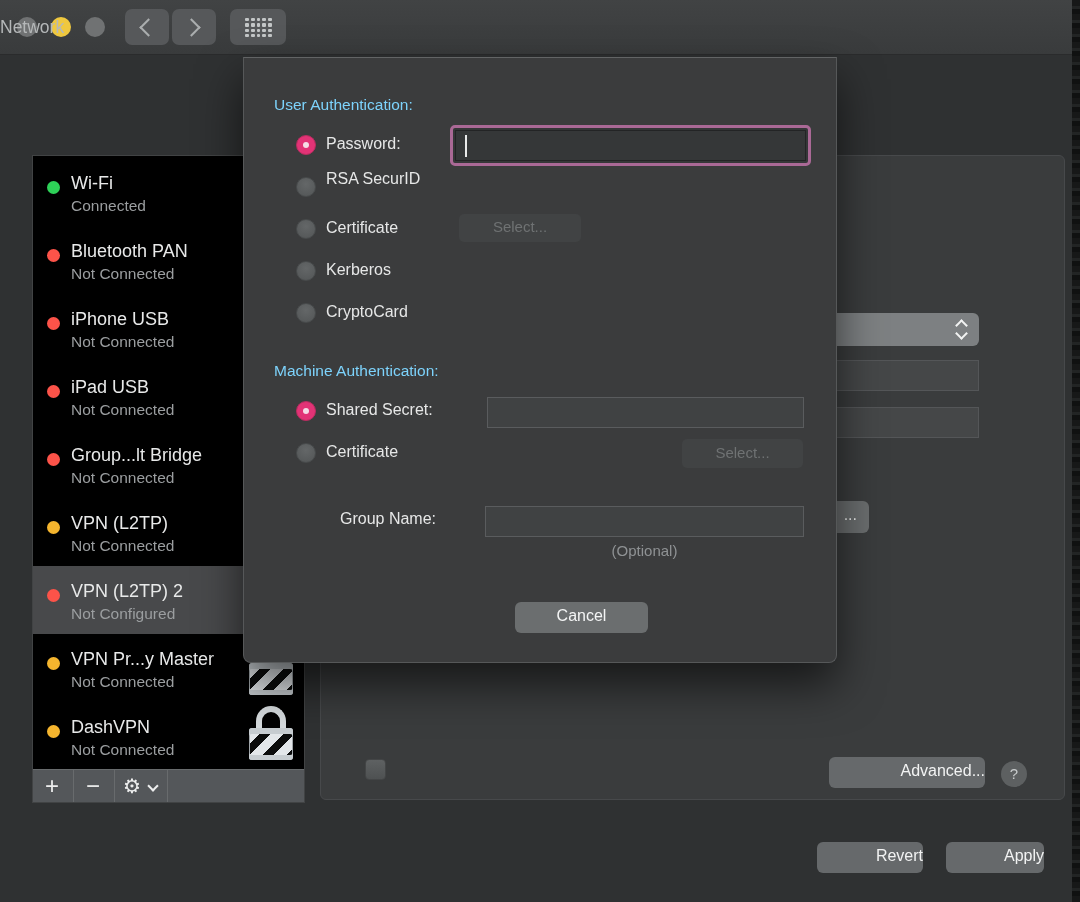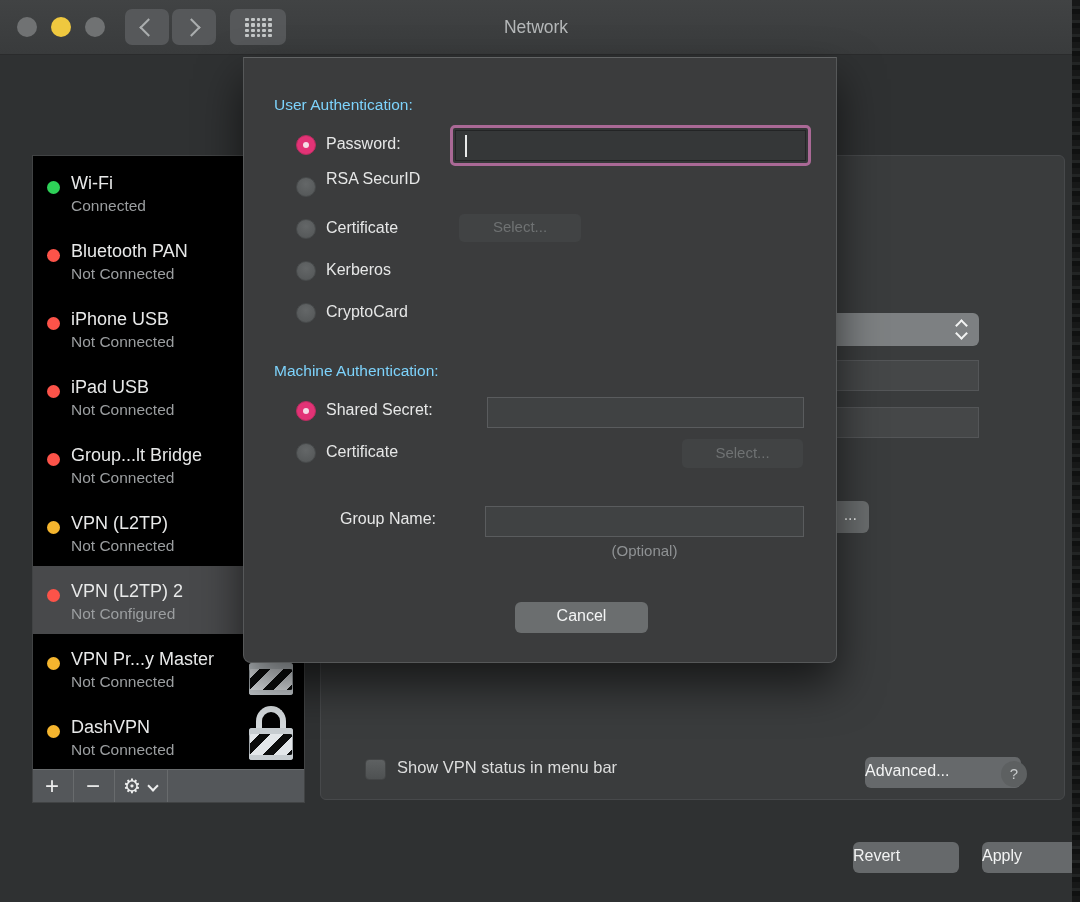--- a/index.html
+++ b/index.html
@@ -16,21 +16,21 @@
     border-radius:7px; }
   .chev { position:absolute; width:13px; height:13px; border-left:2.5px solid #ABAEAF;
     border-top:2.5px solid #ABAEAF; top:12px; }
   .chev.left  { transform:rotate(-45deg); left:17px; }
   .chev.right { transform:rotate(135deg); left:13px; }
   .gridbtn { position:absolute; left:230px; top:9px; width:56px; height:36px;
     background:#56585A; border-radius:7px; }
   .gridicon { position:absolute; left:15px; top:9px; width:27px; height:19px;
     display:grid; grid-template-columns:repeat(5,1fr); grid-template-rows:repeat(4,1fr); gap:2px; }
   .gridicon i { background:#C3C6C7; border-radius:1px; }
-  .wintitle { position:absolute; left:0; right:0; top:17px; text-align:center;
+  .wintitle { position:absolute; left:0; right:0; top:17px; text-align:left;
     font-size:17.5px; color:#B5B8B9; }
   .search { position:absolute; left:806px; top:10px; width:260px; height:34px;
     background:#66696B; border-radius:7px; border:1px solid #5C5F61; }
   .mag { position:absolute; left:14px; top:8px; width:12px; height:12px;
     border:2px solid #C9CCCD; border-radius:50%; }
   .mag::after { content:""; position:absolute; left:10px; top:11px; width:7px; height:2px;
     background:#C9CCCD; transform:rotate(45deg); border-radius:1px; }
   .search-ph { position:absolute; left:42px; top:6px; font-size:17px; color:#999D9E; }
 
   
@@ -68,21 +68,21 @@
   .step.dn { top:16px; } .step.dn i { transform:rotate(-135deg); top:0; }
   .pfield { position:absolute; left:300px; width:358px; height:31px;
     background:#454748; border:1px solid #545658; }
   .dotsbtn { position:absolute; left:360px; top:345px; width:188px; height:32px;
     background:#6A6D6E; border-radius:6px; color:#EDEEEE; font-size:16px;
     text-align:right; padding:5px 12px 0 0; }
   .checkbox { position:absolute; left:44px; top:603px; width:21px; height:21px; border-radius:4px;
     background:linear-gradient(#5E6162,#4E5152); border:1px solid #434546; }
   .cbxlabel { position:absolute; left:76px; top:602px; font-size:16.5px; color:#DCDDDD; }
   .btn { position:absolute; border-radius:6px; background:#66696B; color:#F2F3F3;
-    text-align:left;margin-left:36px; }
+    text-align:right; }
   .advanced { left:508px; top:601px; width:156px; height:31px; font-size:16px; padding-top:5px; }
   .helpbtn { position:absolute; left:680px; top:605px; width:26px; height:26px; border-radius:50%;
     background:#5D6061; color:#C8CBCC; font-size:15px; text-align:center; padding-top:4px; }
 
   .revert { left:817px; top:842px; width:106px; height:31px; font-size:16px; padding-top:5px; }
   .apply  { left:946px; top:842px; width:98px;  height:31px; font-size:16px; padding-top:5px; }
 
   
   .sheet { position:absolute; left:243px; top:57px; width:594px; height:606px;
     background:#3B3C3D; border:1px solid #565859; border-top-color:#626465;
@@ -224,21 +224,20 @@
           <i></i>
         </span>
       <span class="step dn">
           <i></i>
         </span>
     </div>
     <div class="pfield" style="top:204px"></div>
     <div class="pfield" style="top:251px"></div>
     <div class="dotsbtn">...</div>
     <div class="checkbox"></div>
-    <div class="cbxlabel">Show VPN status in menu bar</div>
     <div class="btn advanced">Advanced...</div>
     <div class="helpbtn">?</div>
   </div>
 
   <div class="btn revert">Revert</div>
   <div class="btn apply">Apply</div>
 
   <div class="sheet">
     <div class="sec-label" style="top:38px">User Authentication:</div>
 

